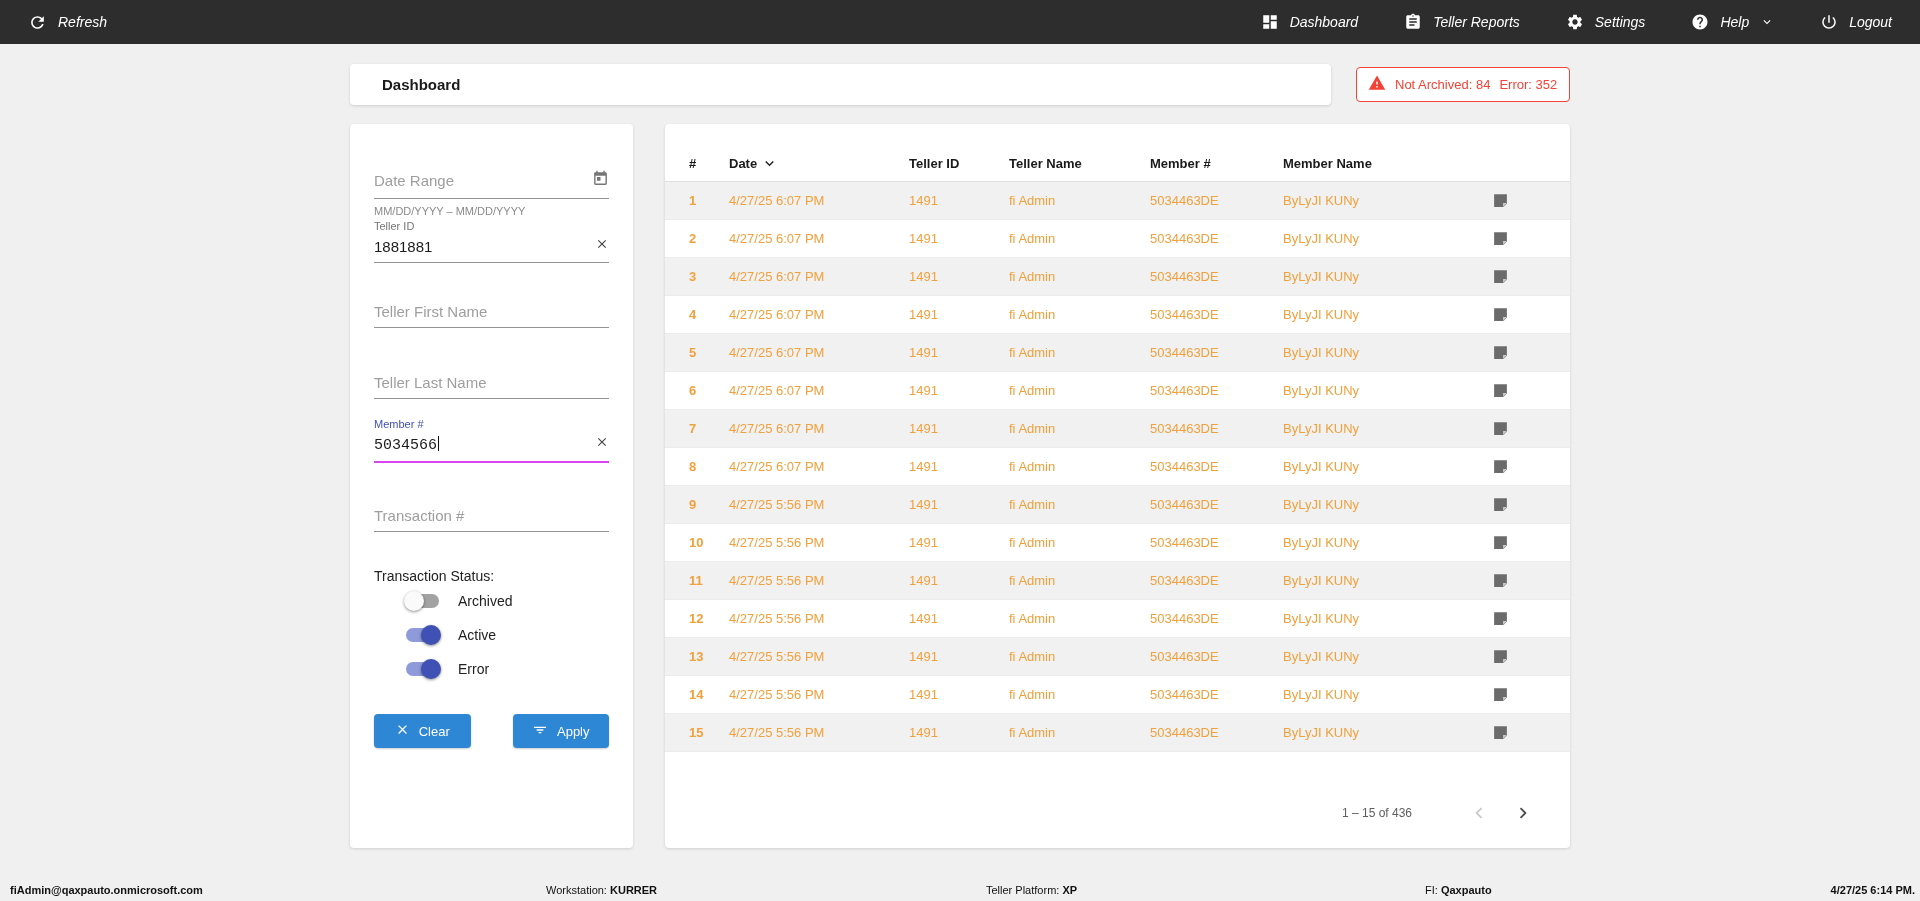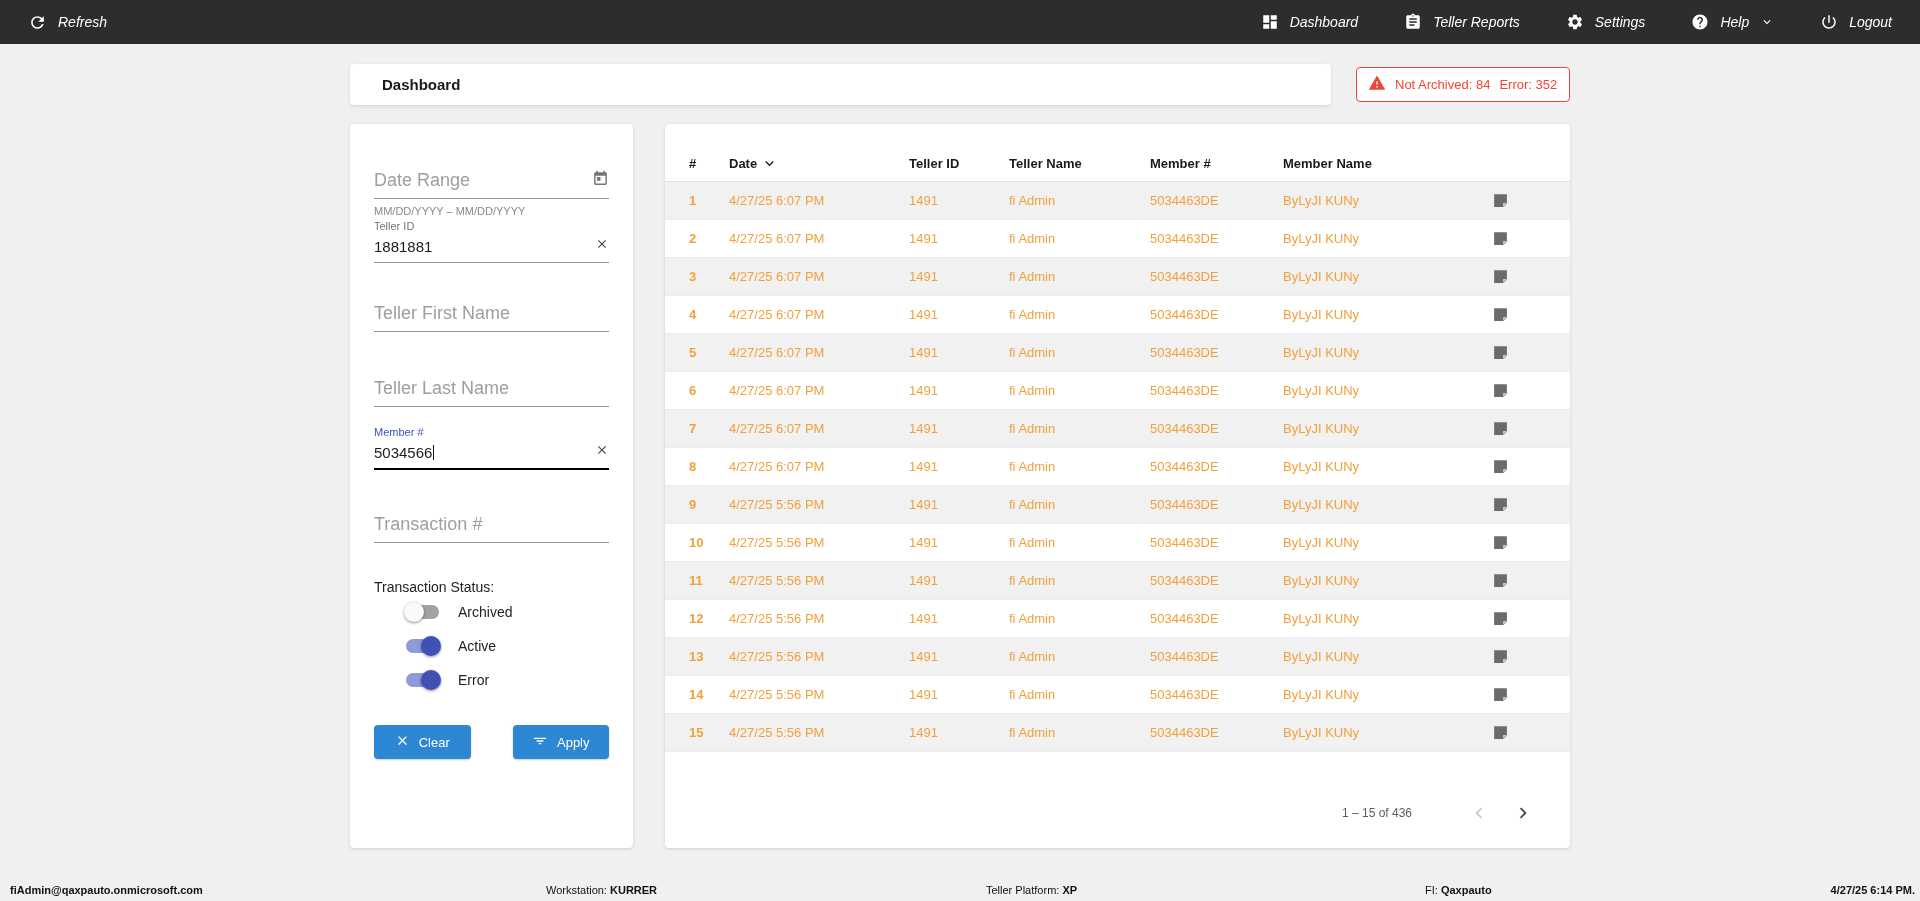--- a/index.html
+++ b/index.html
@@ -25,28 +25,28 @@
     border:1px solid #f44336; border-radius:4px; color:#f44336;
     display:flex; align-items:center; gap:9px; padding:0 11px; font-size:13px; }
   .alert span { white-space:nowrap;text-align:right; }
 
   .main-row { display:flex; gap:32px; margin-top:19px; height:724px; }
 
   
   .sidebar { width:283px; padding:0 24px; flex:none; }
   .fieldline { border-bottom:1px solid #949494; padding-bottom:7px;
     display:flex; align-items:center; justify-content:space-between; }
-  .ph { color:#9e9e9e; font-size:18px; }
+  .ph { color:#9e9e9e; font-size:15px; }
   .val { color:#1c1c1c; font-size:15px; }
   .small-label { font-size:11px; color:#757575; }
   .hint { font-size:11px; color:#8a8a8a; margin-top:6px; }
   .caret { display:inline-block; width:1px; height:15px; background:#111;
     vertical-align:-2px; margin-left:1px; }
   .member-label { color:#3f51b5; }
-  .member-line { border-bottom:2px solid #000000; }
+  .member-line { border-bottom:2px solid #d946ef;font-family:Liberation Mono, monospace; }
   .status-label { font-size:14px; color:#222; margin-top:36px; }
   .toggle-row { display:flex; align-items:center; gap:17px; height:34px;
     margin-left:30px; }
   .toggle-row:first-of-type { margin-top:14px; }
   .toggle { width:37px; height:20px; position:relative; cursor:pointer; flex:none; }
   .toggle .track { position:absolute; top:3px; left:2px; width:33px; height:14px;
     border-radius:7px; background:#a2a2a2; }
   .toggle .thumb { position:absolute; top:0; left:0; width:20px; height:20px;
     border-radius:50%; background:#fafafa; box-shadow:0 1px 3px rgba(0,0,0,.45); }
   .toggle.on .track { background:#8e9ad9; }

